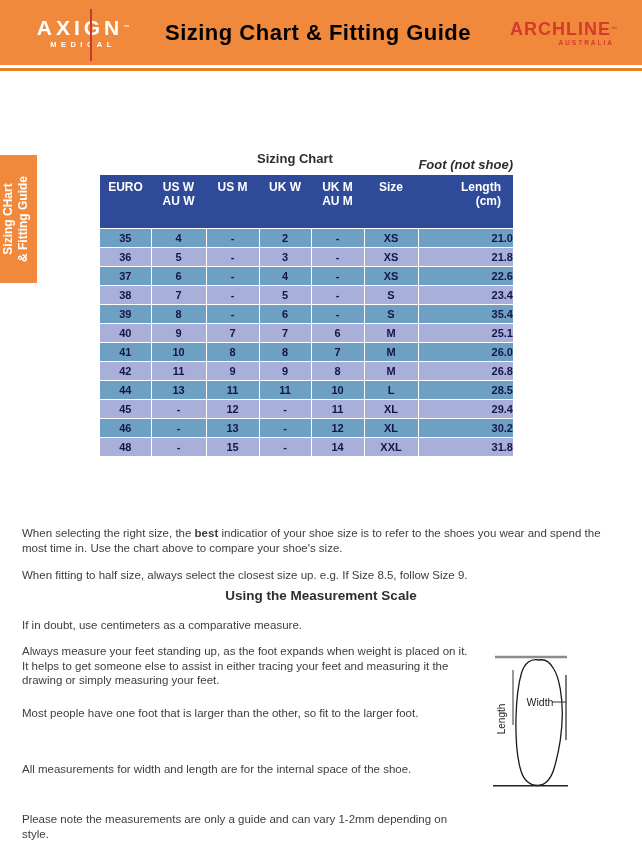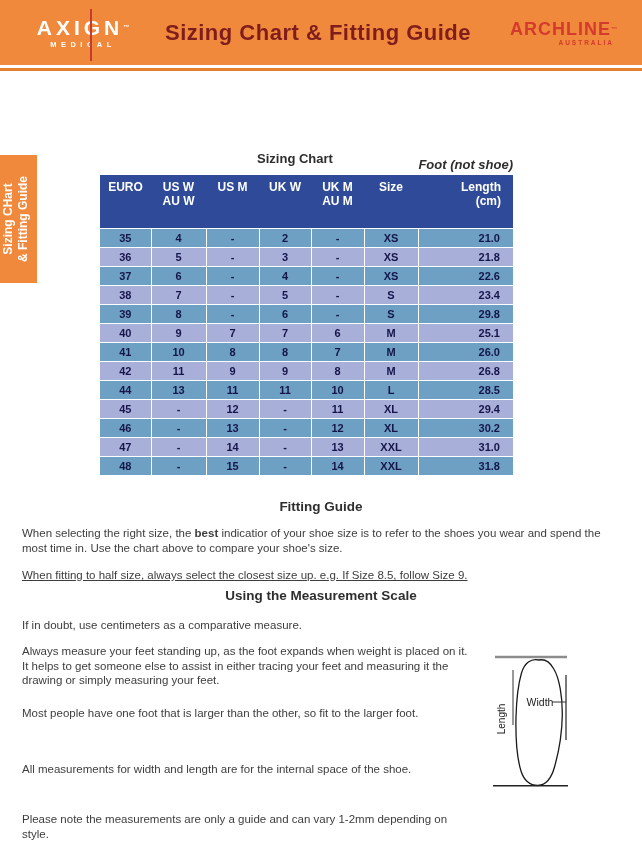--- a/index.html
+++ b/index.html
@@ -19,21 +19,21 @@
   .page{position:relative;width:642px;height:848px;background:#fff;overflow:hidden;}
 
   
   .header-band{position:absolute;left:0;top:0;width:642px;height:65px;background:var(--accent-orange);display:flex;align-items:center;padding:0 24px;}
   .header-rule{position:absolute;left:0;top:68px;width:642px;height:3px;background:var(--rule-orange);}
   .logo-axign{position:relative;width:118px;flex:0 0 auto;text-align:center;color:#fff;}
   .logo-axign .axign-word{font-size:21px;font-weight:bold;letter-spacing:4px;line-height:21px;}
   .logo-axign .axign-tm{font-size:6px;vertical-align:top;letter-spacing:0;}
   .logo-axign .axign-sub{font-size:7.5px;font-weight:bold;letter-spacing:4.5px;margin-top:2px;}
   .logo-axign .red-line{position:absolute;left:56%;top:-8px;width:2px;height:52px;background:#C8392F;}
-  .header-title{flex:1;text-align:center;color:#7f1d1d;font-size:22px;font-weight:bold;letter-spacing:0.5px;}
+  .header-title{flex:1;text-align:center;color:#000000;font-size:22px;font-weight:bold;letter-spacing:0.5px;}
   .logo-archline{width:124px;flex:0 0 auto;text-align:right;color:var(--brand-red);}
   .logo-archline .arch-word{font-size:18px;font-weight:bold;letter-spacing:1px;line-height:18px;}
   .logo-archline .arch-tm{font-size:6px;vertical-align:top;}
   .logo-archline .arch-sub{font-size:6.5px;font-weight:bold;letter-spacing:2px;margin-top:1px;padding-right:4px;}
 
   
   .side-tab{position:absolute;left:0;top:155px;width:37px;height:128px;background:var(--accent-orange);}
   .side-tab-text{position:absolute;left:50%;top:50%;width:128px;height:37px;transform:translate(-50%,-50%) rotate(-90deg);text-align:center;color:#fff;font-weight:bold;font-size:12px;line-height:15px;}
 
   
@@ -42,21 +42,21 @@
   table.sizing{position:absolute;left:100px;top:175px;width:413px;table-layout:fixed;border-collapse:collapse;}
   table.sizing th{background:var(--table-header-blue);color:#fff;font-size:12px;font-weight:bold;line-height:13.5px;vertical-align:top;padding-top:6px;height:53px;text-align:center;}
   table.sizing th:nth-child(1){width:51px;}
   table.sizing th:nth-child(2){width:55px;}
   table.sizing th:nth-child(3){width:53px;}
   table.sizing th:nth-child(4){width:52px;}
   table.sizing th:nth-child(5){width:53px;margin-top:18px;}
   table.sizing th:nth-child(6){width:54px;}
   table.sizing th:nth-child(7){width:95px;text-align:right;padding-right:12px;}
   table.sizing td{height:19px;font-size:11px;font-weight:bold;color:var(--table-text-navy);text-align:center;border-top:1px solid #fff;border-right:1px solid #fff;}
-  table.sizing td:last-child{border-right:none;text-align:right;padding-right:13px;}
+  table.sizing td:last-child{border-right:none;text-align:right;}
   table.sizing tbody tr:nth-child(odd) td{background:var(--row-blue);}
   table.sizing tbody tr:nth-child(even) td{background:var(--row-periwinkle);}
 
   
   .h-center{position:absolute;left:0;width:642px;text-align:center;font-size:13.5px;font-weight:bold;color:var(--heading-text);}
   .para{position:absolute;left:22px;font-size:11.5px;line-height:14.5px;color:var(--body-text);}
 
   
   .foot-diagram{position:absolute;left:483px;top:650px;}
   .foot-diagram text{font-family:"Liberation Sans",sans-serif;fill:#222;}
@@ -155,21 +155,21 @@
           <td>S</td>
           <td>23.4</td>
         </tr>
         <tr>
           <td>39</td>
           <td>8</td>
           <td>-</td>
           <td>6</td>
           <td>-</td>
           <td>S</td>
-          <td>29.8</td>
+          <td>35.4</td>
         </tr>
         <tr>
           <td>40</td>
           <td>9</td>
           <td>7</td>
           <td>7</td>
           <td>6</td>
           <td>M</td>
           <td>25.1</td>
         </tr>
@@ -212,43 +212,33 @@
         <tr>
           <td>46</td>
           <td>-</td>
           <td>13</td>
           <td>-</td>
           <td>12</td>
           <td>XL</td>
           <td>30.2</td>
         </tr>
         <tr>
-          <td>47</td>
-          <td>-</td>
-          <td>14</td>
-          <td>-</td>
-          <td>13</td>
-          <td>XXL</td>
-          <td>31.0</td>
-        </tr>
-        <tr>
           <td>48</td>
           <td>-</td>
           <td>15</td>
           <td>-</td>
           <td>14</td>
           <td>XXL</td>
           <td>31.8</td>
         </tr>
       </tbody>
   </table>
 
-  <div class="h-center" style="top:499px;">Fitting Guide</div>
   <div class="para" style="top:526px;width:605px;"><span>When selecting the right size, the </span><b>best</b><span> indicatior of your shoe size is to refer to the shoes you wear and spend the most time in. Use the chart above to compare your shoe's size.</span></div>
-  <div class="para" style="top:568px;width:605px;text-decoration:underline;">When fitting to half size, always select the closest size up. e.g. If Size 8.5, follow Size 9.</div>
+  <div class="para" style="top:568px;width:605px;">When fitting to half size, always select the closest size up. e.g. If Size 8.5, follow Size 9.</div>
 
   <div class="h-center" style="top:588px;">Using the Measurement Scale</div>
   <div class="para" style="top:618px;width:605px;">If in doubt, use centimeters as a comparative measure.</div>
   <div class="para" style="top:644px;width:455px;">Always measure your feet standing up, as the foot expands when weight is placed on it. It helps to get someone else to assist in either tracing your feet and measuring it the drawing or simply measuring your feet.</div>
   <div class="para" style="top:706px;width:470px;">Most people have one foot that is larger than the other, so fit to the larger foot.</div>
   <div class="para" style="top:762px;width:470px;">All measurements for width and length are for the internal space of the shoe.</div>
   <div class="para" style="top:812px;width:430px;">Please note the measurements are only a guide and can vary 1-2mm depending on style.</div>
 
   <svg class="foot-diagram" width="105" height="142" viewBox="0 0 105 142">
     <line x1="12" y1="7" x2="84" y2="7" stroke="#8C8C8C" stroke-width="2.4"></line>

